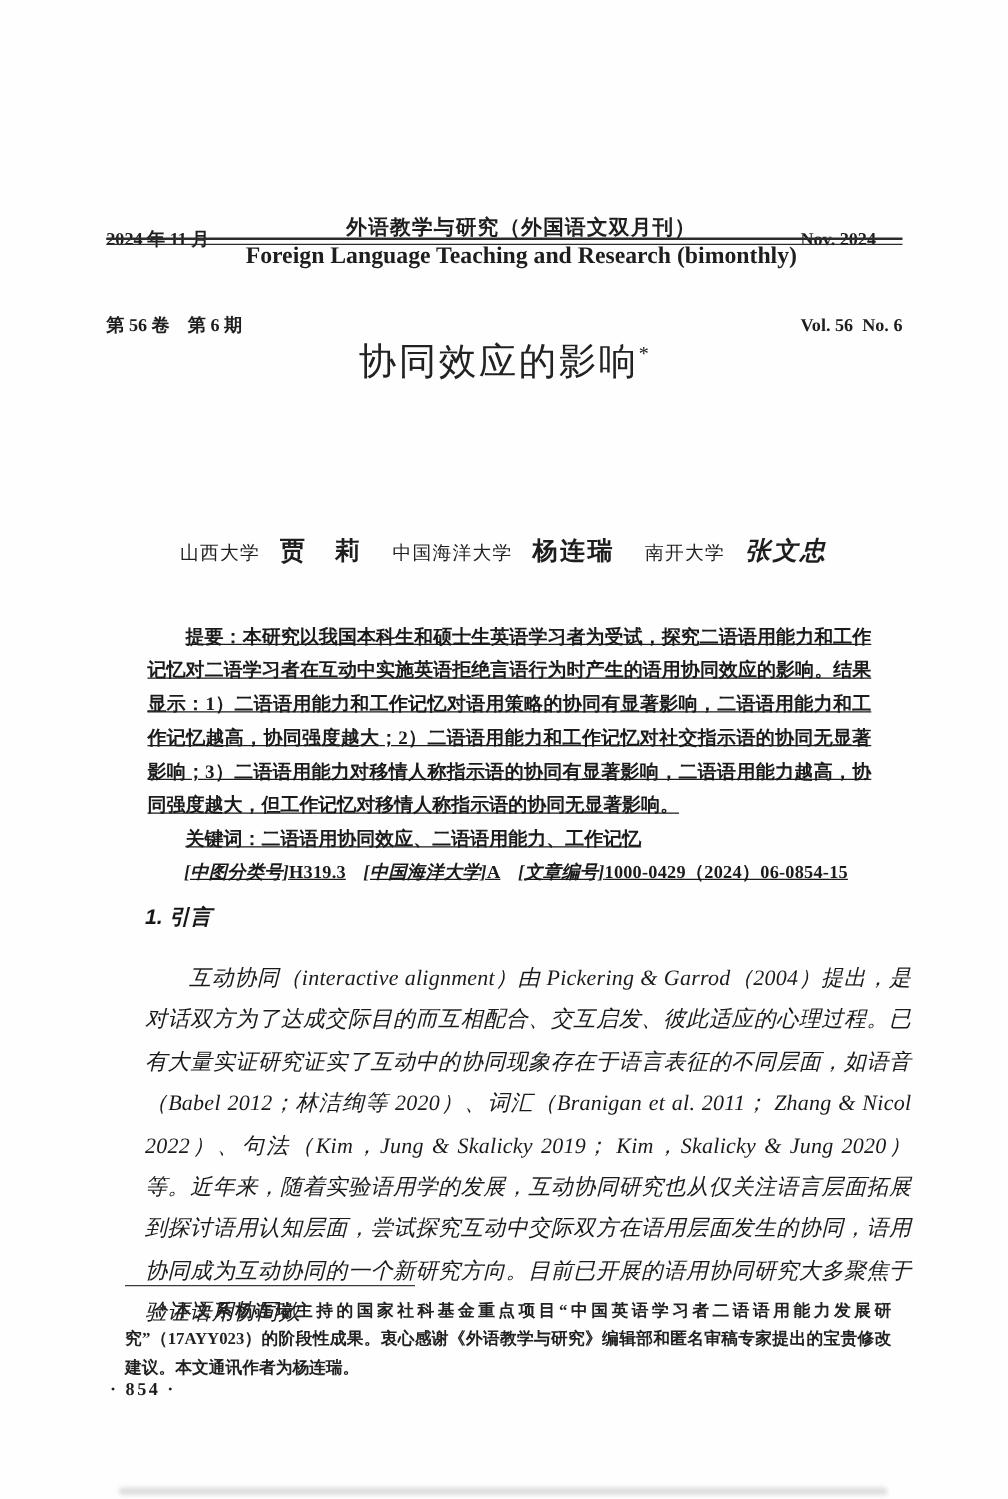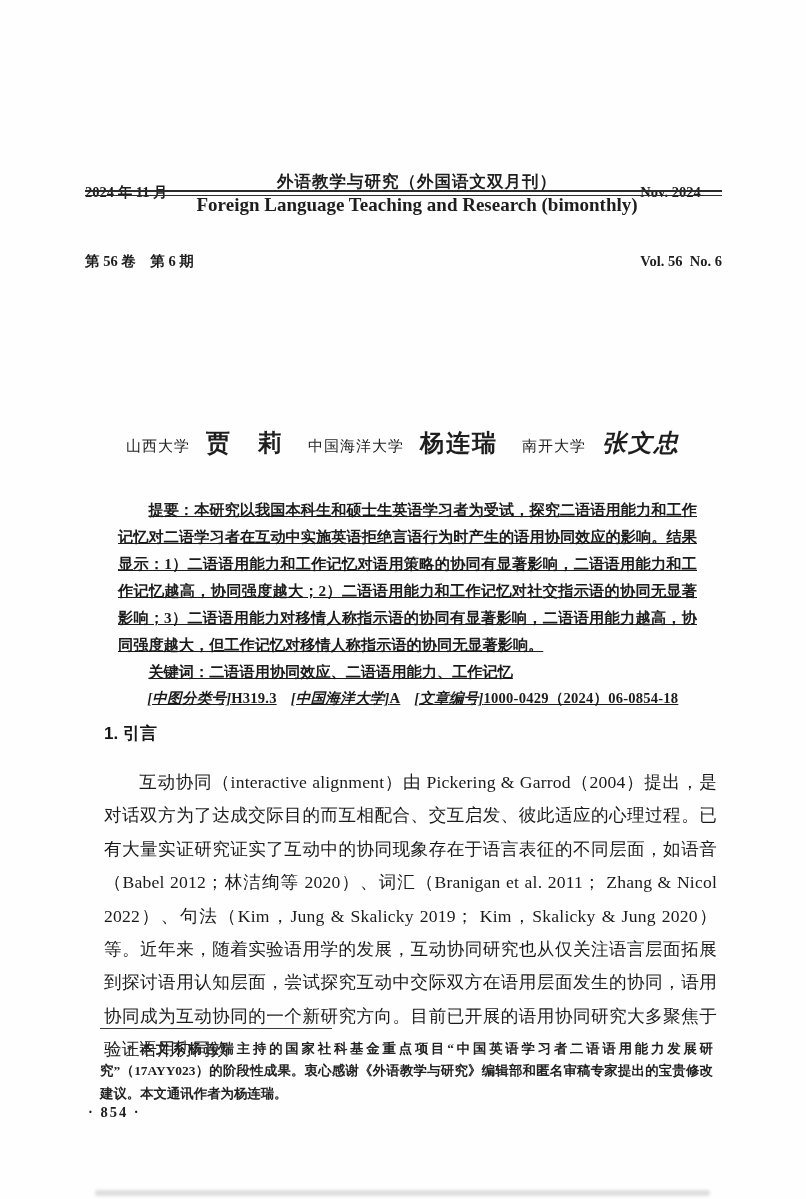--- a/index.html
+++ b/index.html
@@ -72,21 +72,21 @@
     top: 427px; left: 0; width: 806px;
     text-align: center;
     white-space: nowrap;
   }
   .author-affiliation {
     font-size: 15px;
     font-weight: 500;
     letter-spacing: 1px;
   }
   .author-name {
-    font-size: 24px;
+    font-size: 20px;
     font-weight: 700;
     letter-spacing: 2px;
     margin: 0 20px 0 12px;
   }
   .author-group:last-child .author-name { margin-right: 0; font-style: italic; }
 
   
   .abstract-block {
     position: absolute;
     top: 496px; left: 118px; width: 579px;
@@ -102,21 +102,21 @@
     font-style: italic;
     font-size: 14.6px;
     letter-spacing: 0.2px;
   }
   .meta-value { font-style: normal; font-weight: 700; }
   .meta-group { margin-right: 14px; }
 
   
   .section {
     position: absolute;
-    top: 722px; left: 104px; width: 613px;
+    top: 722px; left: 116px; width: 613px; font-style: italic;
   }
   .section-heading {
     font-family: "Liberation Sans", sans-serif;
     font-size: 17px;
     font-weight: 700;
     color: #161616;
     margin: 0;
   }
   .body-paragraph {
     margin: 21px 0 0 0;
@@ -182,41 +182,42 @@
     </div>
     <div class="header-right">
       <div>Nov. 2024</div>
       <div>Vol. 56  No. 6</div>
     </div>
   </div>
 
   <div class="double-rule"></div>
 
   <div class="title-block">
+    <div><span>协同效应的影响</span><span class="title-note">*</span></div>
   </div>
 
   <div class="authors">
     <span class="author-group">
       <span class="author-affiliation">山西大学</span>
       <span class="author-name">贾　莉</span>
     </span>
     <span class="author-group">
       <span class="author-affiliation">中国海洋大学</span>
       <span class="author-name">杨连瑞</span>
     </span>
     <span class="author-group">
       <span class="author-affiliation">南开大学</span>
       <span class="author-name">张文忠</span>
     </span>
   </div>
 
   <div class="abstract-block">
     <p><span>提要：</span><span>本研究以我国本科生和硕士生英语学习者为受试，探究二语语用能力和工作记忆对二语学习者在互动中实施英语拒绝言语行为时产生的语用协同效应的影响。结果显示：1）二语语用能力和工作记忆对语用策略的协同有显著影响，二语语用能力和工作记忆越高，协同强度越大；2）二语语用能力和工作记忆对社交指示语的协同无显著影响；3）二语语用能力对移情人称指示语的协同有显著影响，二语语用能力越高，协同强度越大，但工作记忆对移情人称指示语的协同无显著影响。</span></p>
     <p><span>关键词：</span><span>二语语用协同效应、二语语用能力、工作记忆</span></p>
-    <p class="meta-line"><span class="meta-group"><span>[中图分类号]</span><span class="meta-value">H319.3</span></span><span class="meta-group"><span>[中国海洋大学]</span><span class="meta-value">A</span></span><span class="meta-group"><span>[文章编号]</span><span class="meta-value">1000-0429（2024）06-0854-18</span></span></p>
+    <p class="meta-line"><span class="meta-group"><span>[中图分类号]</span><span class="meta-value">H319.3</span></span><span class="meta-group"><span>[中国海洋大学]</span><span class="meta-value">A</span></span><span class="meta-group"><span>[文章编号]</span><span class="meta-value">1000-0429（2024）06-0854-15</span></span></p>
   </div>
 
   <div class="section">
     <h2 class="section-heading">1. 引言</h2>
     <p class="body-paragraph">互动协同（interactive alignment）由 Pickering &amp; Garrod（2004）提出，是对话双方为了达成交际目的而互相配合、交互启发、彼此适应的心理过程。已有大量实证研究证实了互动中的协同现象存在于语言表征的不同层面，如语音（Babel 2012；林洁绚等 2020）、词汇（Branigan et al. 2011； Zhang &amp; Nicol 2022）、句法（Kim，Jung &amp; Skalicky 2019； Kim，Skalicky &amp; Jung 2020）等。近年来，随着实验语用学的发展，互动协同研究也从仅关注语言层面拓展到探讨语用认知层面，尝试探究互动中交际双方在语用层面发生的协同，语用协同成为互动协同的一个新研究方向。目前已开展的语用协同研究大多聚焦于验证语用协同效</p>
   </div>
 
   <div class="footnote">
     <div class="footnote-rule"></div>
     <p class="footnote-text"><span>*</span> <span>本文系杨连瑞主持的国家社科基金重点项目“中国英语学习者二语语用能力发展研究”（17AYY023）的阶段性成果。衷心感谢《外语教学与研究》编辑部和匿名审稿专家提出的宝贵修改建议。本文通讯作者为杨连瑞。</span></p>

